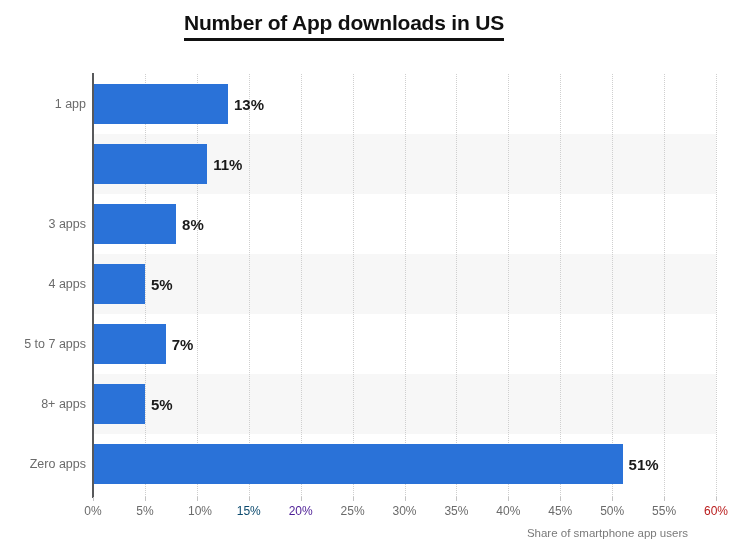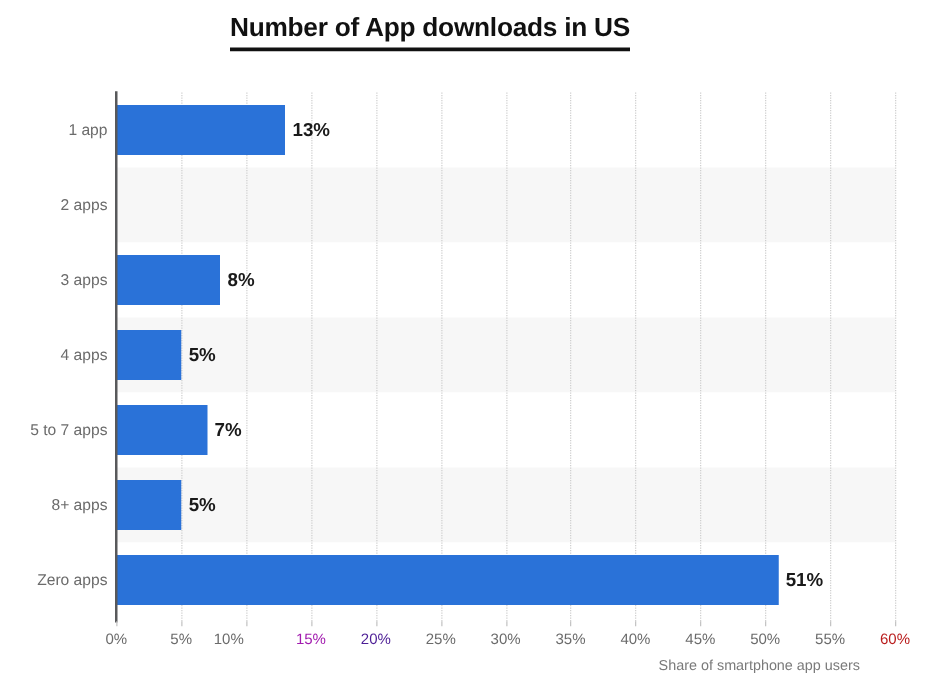--- a/index.html
+++ b/index.html
@@ -127,21 +127,20 @@
 <body>
 
 <div id="chart-root">
 
   <div class="title-wrap">
     <span class="chart-title">Number of App downloads in US</span>
   </div>
 
   <div class="ylabels">
       <div class="ylabel" style="top: 0px; color: rgb(107, 107, 107);">1 app</div>
-      <div class="ylabel" style="top: 60px; color: rgb(107, 107, 107);">2 apps</div>
       <div class="ylabel" style="top: 120px; color: rgb(107, 107, 107);">3 apps</div>
       <div class="ylabel" style="top: 180px; color: rgb(107, 107, 107);">4 apps</div>
       <div class="ylabel" style="top: 240px; color: rgb(107, 107, 107);">5 to 7 apps</div>
       <div class="ylabel" style="top: 300px; color: rgb(107, 107, 107); margin-left: 34px;">8+ apps</div>
       <div class="ylabel" style="top: 360px; color: rgb(107, 107, 107);">Zero apps</div>
     </div>
 
   <div class="plot">
     <div class="bands">
         <div class="band odd" style="top: 0px;"></div>
@@ -165,20 +164,24 @@
         <div class="gridline" style="left: 467.25px;"></div>
         <div class="gridline" style="left: 519.167px;"></div>
         <div class="gridline" style="left: 571.083px;"></div>
         <div class="gridline" style="left: 623px;"></div>
       </div>
     <div class="bars">
         <div class="bar-row" style="top: 0px;">
           <div class="bar" style="width: 134.983px; background: rgb(42, 114, 216);"></div>
           <span class="bar-label" style="left: 140.983px;">13%</span>
         </div>
+        <div class="bar-row" style="top: 60px;">
+          <div class="bar" style="width: 114.217px; background: rgb(42, 114, 216);"></div>
+          <span class="bar-label" style="left: 120.217px;">11%</span>
+        </div>
         <div class="bar-row" style="top: 120px;">
           <div class="bar" style="width: 83.0667px; background: rgb(42, 114, 216);"></div>
           <span class="bar-label" style="left: 89.0667px;">8%</span>
         </div>
         <div class="bar-row" style="top: 180px;">
           <div class="bar" style="width: 51.9167px; background: rgb(42, 114, 216);"></div>
           <span class="bar-label" style="left: 57.9167px;">5%</span>
         </div>
         <div class="bar-row" style="top: 240px;">
           <div class="bar" style="width: 72.6833px; background: rgb(42, 114, 216);"></div>
@@ -196,23 +199,23 @@
   </div>
 
   <div class="yaxis"></div>
 
   <div class="xticks">
       <div class="tickmark" style="left: 0px;"></div>
       <div class="ticklabel" style="left: 0px; color: rgb(107, 107, 107);">0%</div>
       <div class="tickmark" style="left: 51.9167px;"></div>
       <div class="ticklabel" style="left: 51.9167px; color: rgb(107, 107, 107);">5%</div>
       <div class="tickmark" style="left: 103.833px;"></div>
-      <div class="ticklabel" style="left: 90px; color: rgb(107, 107, 107);">10%</div>
+      <div class="ticklabel" style="left: 107px; color: rgb(107, 107, 107);">10%</div>
       <div class="tickmark" style="left: 155.75px;"></div>
-      <div class="ticklabel" style="left: 155.75px; color: #a21caf;">15%</div>
+      <div class="ticklabel" style="left: 155.75px; color: #0c4a6e;">15%</div>
       <div class="tickmark" style="left: 207.667px;"></div>
       <div class="ticklabel" style="left: 207.667px; color: #4c1d95;">20%</div>
       <div class="tickmark" style="left: 259.583px;"></div>
       <div class="ticklabel" style="left: 259.583px; color: rgb(107, 107, 107);">25%</div>
       <div class="tickmark" style="left: 311.5px;"></div>
       <div class="ticklabel" style="left: 311.5px; color: rgb(107, 107, 107);">30%</div>
       <div class="tickmark" style="left: 363.417px;"></div>
       <div class="ticklabel" style="left: 363.417px; color: rgb(107, 107, 107);">35%</div>
       <div class="tickmark" style="left: 415.333px;"></div>
       <div class="ticklabel" style="left: 415.333px; color: rgb(107, 107, 107);">40%</div>

